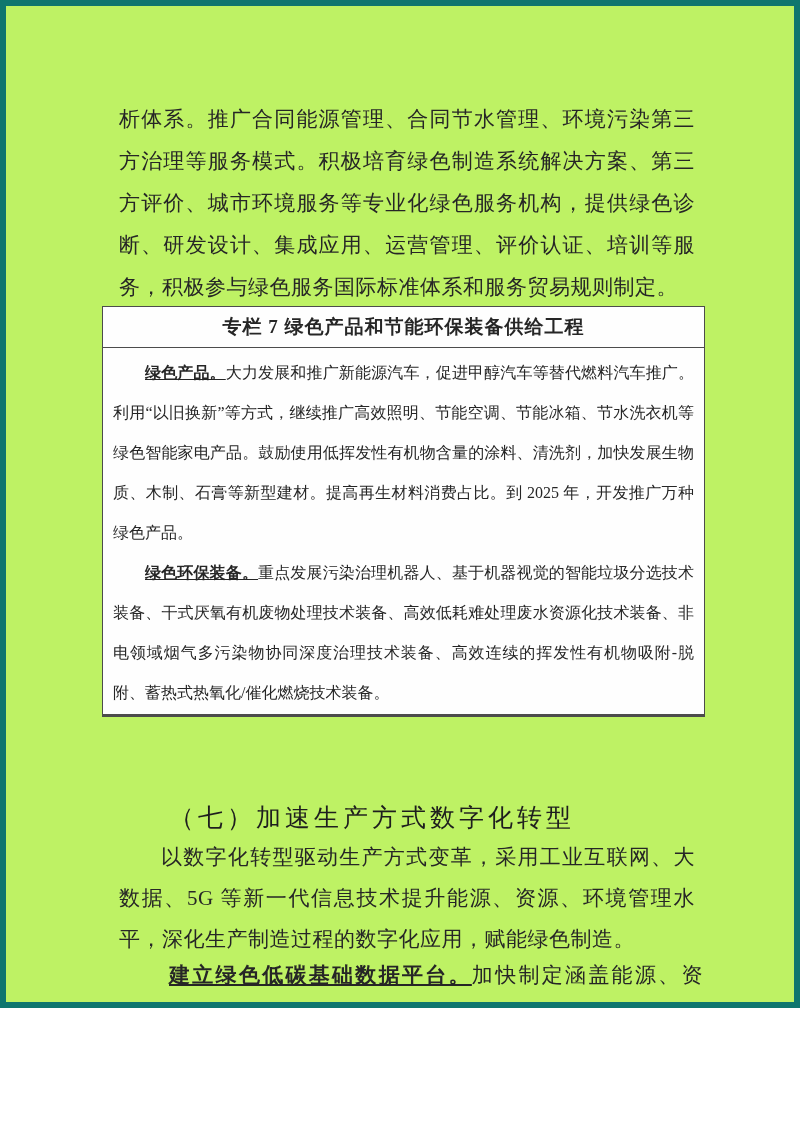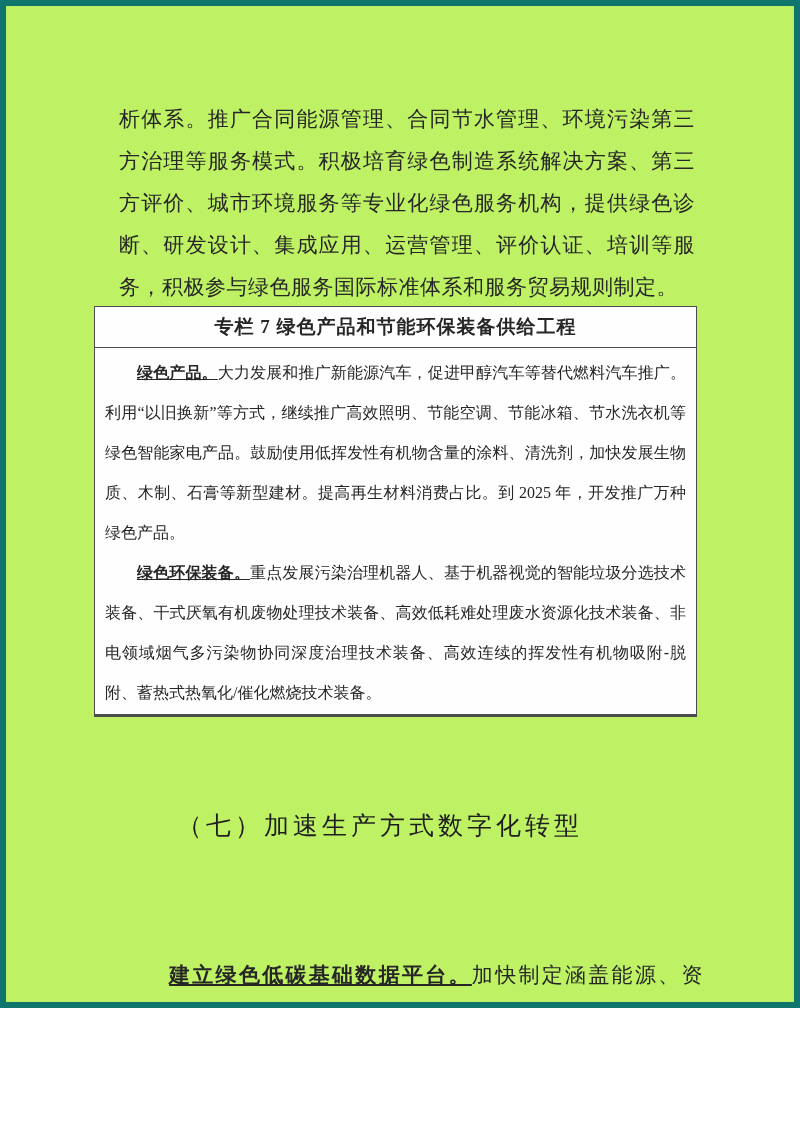--- a/index.html
+++ b/index.html
@@ -27,21 +27,21 @@
     font-size: 21px;
     line-height: 42px;
     text-align: justify;
     text-justify: inter-character;
     letter-spacing: 0.5px;
     margin: 0;
   }
   
   .column-box {
     position: absolute;
-    left: 88px;
+    left: 96px;
     top: 300px;
     width: 603px;
     box-sizing: border-box;
     border: 1px solid #4c4c4c;
     border-bottom-width: 3px;
     background: #fefefe;
   }
   .box-title {
     height: 40px;
     line-height: 40px;
@@ -67,21 +67,21 @@
     text-decoration: underline;
   }
   
   .section-heading {
     position: absolute;
     left: 113px;
     top: 794px;
     width: 576px;
     padding-left: 50px;
     box-sizing: border-box;
-    margin: 8px;
+    margin: 0;
     font-size: 25px;
     font-weight: normal;
     letter-spacing: 4px;
     line-height: 36px;
     color: #1e1e1e;
   }
   
   .body-para {
     position: absolute;
     left: 113px;
@@ -118,18 +118,19 @@
   <div class="column-box">
     <div class="box-title">专栏 7  绿色产品和节能环保装备供给工程</div>
     <div class="box-body">
       <p class="box-para"><span class="lead">绿色产品。</span><span>大力发展和推广新能源汽车，促进甲醇汽车等替代燃料汽车推广。利用“以旧换新”等方式，继续推广高效照明、节能空调、节能冰箱、节水洗衣机等绿色智能家电产品。鼓励使用低挥发性有机物含量的涂料、清洗剂，加快发展生物质、木制、石膏等新型建材。提高再生材料消费占比。到 2025 年，开发推广万种绿色产品。</span></p>
       <p class="box-para"><span class="lead">绿色环保装备。</span><span>重点发展污染治理机器人、基于机器视觉的智能垃圾分选技术装备、干式厌氧有机废物处理技术装备、高效低耗难处理废水资源化技术装备、非电领域烟气多污染物协同深度治理技术装备、高效连续的挥发性有机物吸附-脱附、蓄热式热氧化/催化燃烧技术装备。</span></p>
     </div>
   </div>
 
   <h3 class="section-heading">（七）加速生产方式数字化转型</h3>
 
+  <p class="body-para p1"><span>以数字化转型驱动生产方式变革，采用工业互联网、大数据、5G 等新一代信息技术提升能源、资源、环境管理水平，深化生产制造过程的数字化应用，赋能绿色制造。</span></p>
 
   <p class="body-para p2"><span class="lead">建立绿色低碳基础数据平台。</span><span>加快制定涵盖能源、资源、碳排放、污染物排放等数据信息的绿色低碳基础数据标准。分</span></p>
 
   <div class="page-number">18</div>
 
 </div>
 
 </body></html>

